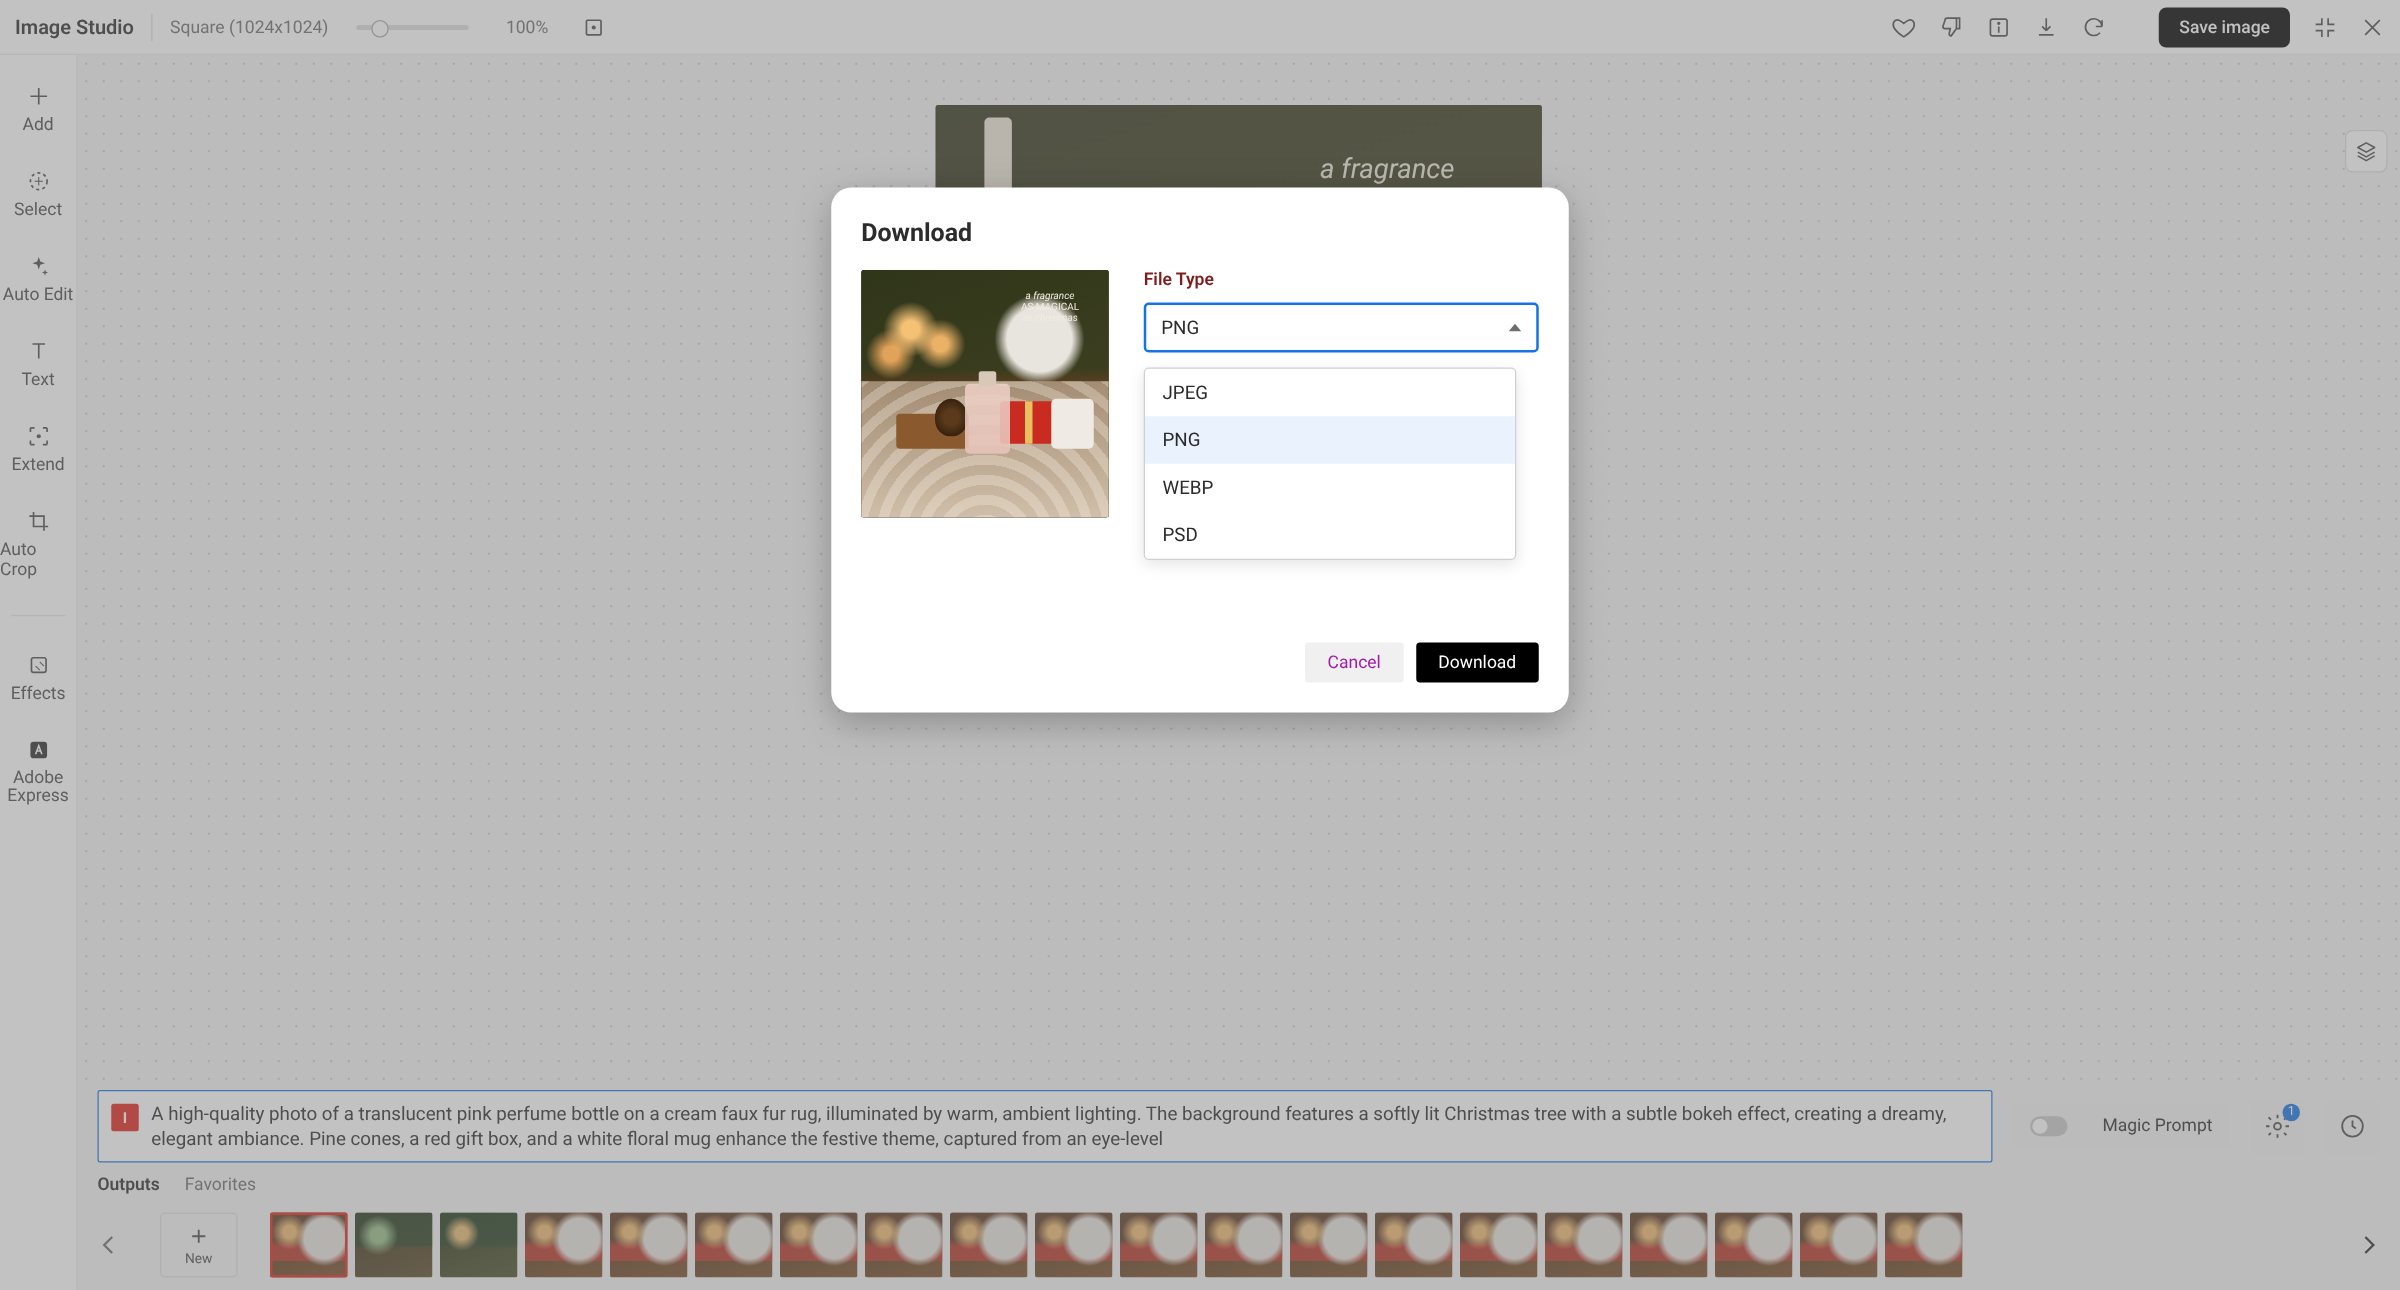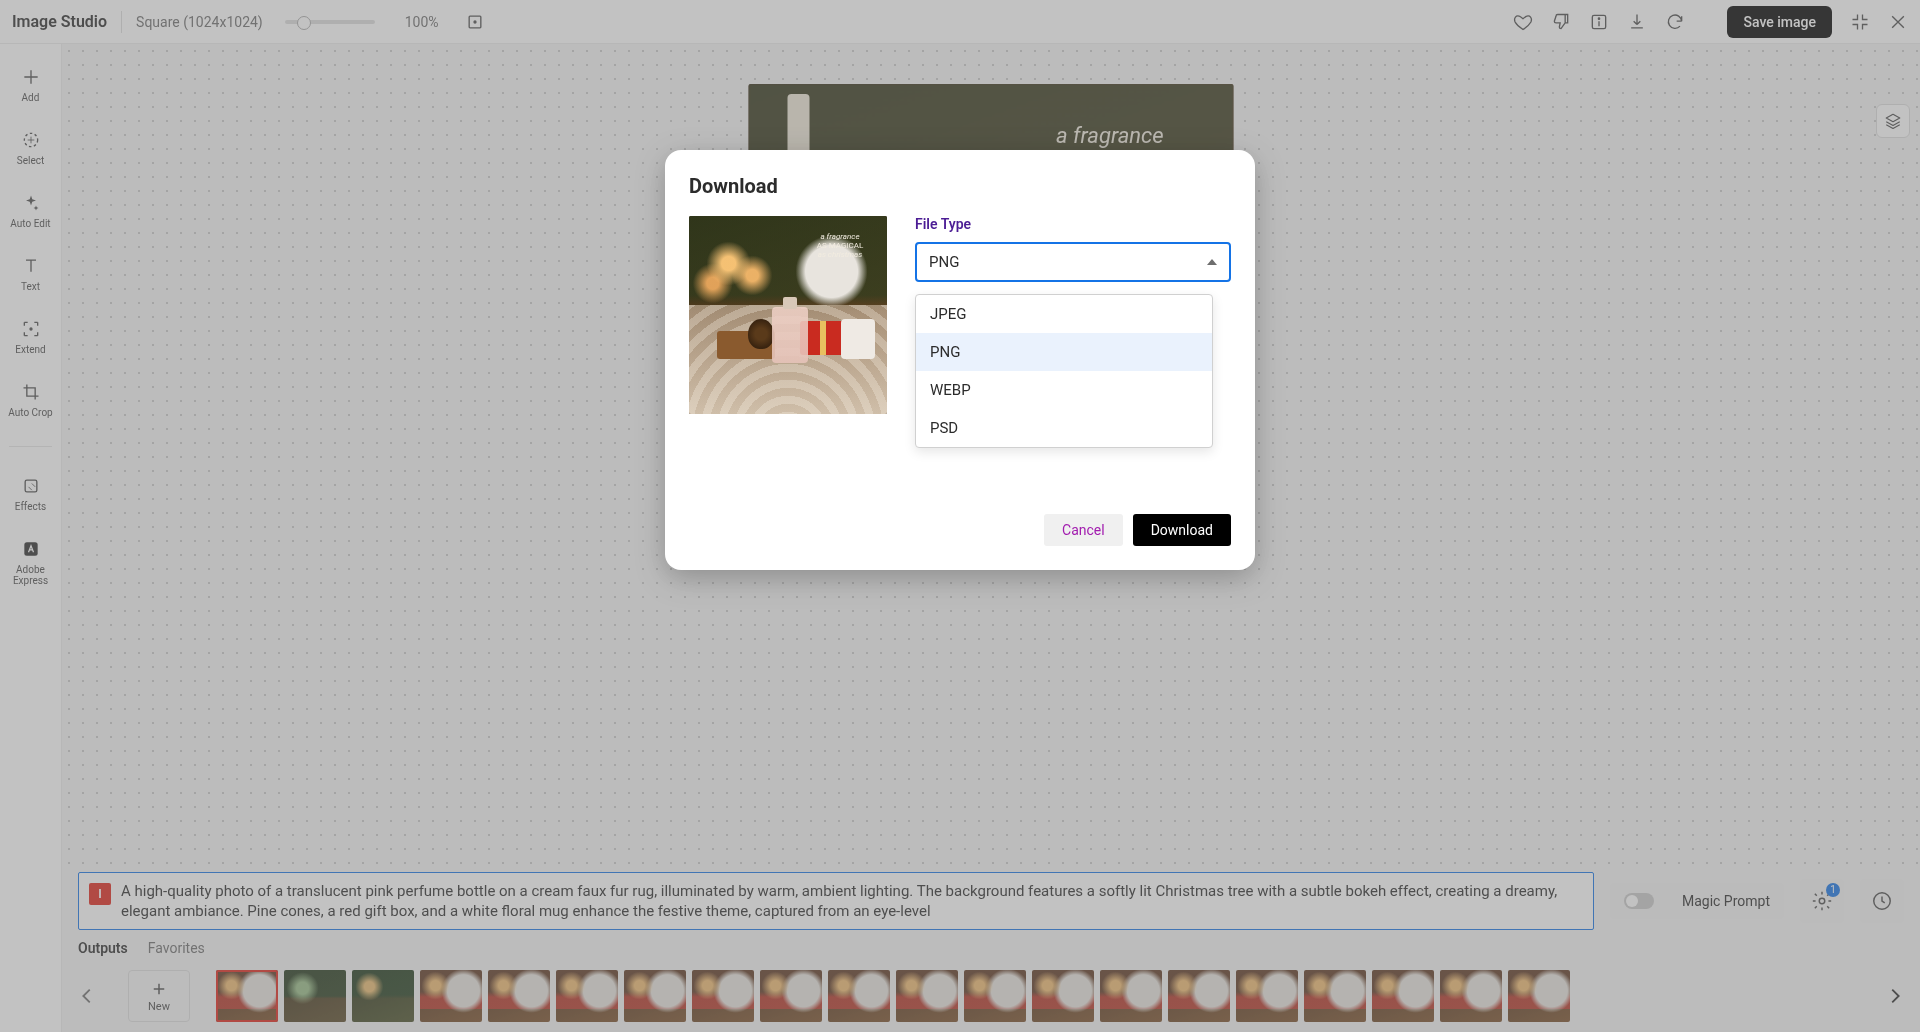--- a/index.html
+++ b/index.html
@@ -19,21 +19,21 @@
 .header-right { margin-left: auto; display: flex; align-items: center; gap: 18px; }
 .ico { width: 20px; height: 20px; display: flex; align-items: center; justify-content: center; color: #4b4b4b; }
 .ico svg { width: 20px; height: 20px; stroke: currentColor; fill: none; stroke-width: 1.6; }
 .save-btn { background: #000; color: #fff; padding: 8px 16px; border-radius: 6px; font-size: 14px; font-weight: 500; border: none; cursor: pointer; margin-left: 24px; }
 
 
 .main { display: flex; height: calc(100% - 44px); }
 .sidebar { width: 62px; background: #fff; border-right: 1px solid rgba(0,0,0,0.08); display: flex; flex-direction: column; align-items: center; padding-top: 18px; gap: 18px; }
 .sb-item { display: flex; flex-direction: column; align-items: center; gap: 4px; cursor: pointer; color: #4b4b4b; width: 100%; padding: 4px 0; }
 .sb-item .ico { width: 22px; height: 22px; }
-.sb-item span { font-size: 10px; color: #4b4b4b; }
+.sb-item span { font-size: 14px; color: #4b4b4b; }
 .sb-divider { width: 70%; height: 1px; background: #e5e5e5; margin: 6px 0; }
 
 .canvas-area { flex: 1; display: flex; flex-direction: column; position: relative; }
 .canvas-dots {
   flex: 1;
   background-color: #f5f5f5;
   background-image: radial-gradient(#c8c8c8 1.2px, transparent 1.2px);
   background-size: 14px 14px;
   position: relative;
   overflow: hidden;
@@ -122,21 +122,21 @@
 .preview .cone{position:absolute;left:30%;bottom:33%;width:26px;height:30px;background:radial-gradient(circle,#5a3a1a 30%,#3a2410 70%);border-radius:50% 50% 45% 45%;}
 .preview .gift{position:absolute;left:56%;bottom:30%;width:44px;height:34px;background:#c92b20;border-radius:3px;}
 .preview .gift::after{content:"";position:absolute;left:45%;top:0;width:6px;height:100%;background:#e8c060;}
 .preview .bottle{position:absolute;left:42%;bottom:26%;width:36px;height:56px;background:linear-gradient(180deg,rgba(240,210,200,0.85),rgba(230,195,185,0.9));border-radius:4px;}
 .preview .bottle::before{content:"";position:absolute;left:30%;top:-10px;width:40%;height:12px;background:#d8c8b8;border-radius:2px;}
 .preview .mug2{position:absolute;right:6%;bottom:28%;width:34px;height:40px;background:#efeae4;border-radius:4px;}
 .preview .ptxt{position:absolute;right:12%;top:8%;color:#f2ece0;font-family:Georgia,serif;text-align:center;font-size:8px;}
 .preview .ptxt .a{font-style:italic;}
 
 .form-col{ flex:1; position:relative;}
-.field-label{ font-size:14px; font-weight:600; color:#4c1d95; margin-bottom:10px; display:block;}
+.field-label{ font-size:14px; font-weight:600; color:#7f1d1d; margin-bottom:10px; display:block;}
 .select{ border:2px solid #1473e6; border-radius:4px; height:40px; display:flex; align-items:center; justify-content:space-between; padding:0 12px; font-size:15px; color:#2c2c2c; cursor:pointer;}
 .select .chev{ width:0;height:0;border-left:5px solid transparent;border-right:5px solid transparent;border-bottom:6px solid #6e6e6e;}
 .dropdown{ position:absolute; left:0; right:18px; top:78px; background:#fff; border:1px solid #d0d0d0; border-radius:4px; box-shadow:0 4px 12px rgba(0,0,0,0.1); overflow:hidden;}
 .dd-item{ padding:10px 14px; font-size:15px; color:#2c2c2c; cursor:pointer;}
 .dd-item.sel{ background:#eaf2fd;}
 .modal-actions{ display:flex; justify-content:flex-end; gap:10px; margin-top:100px;}
 .btn{ padding:8px 18px; border-radius:3px; font-size:14px; border:none; cursor:pointer;}
 .btn-cancel{ background:#f0f0f0; color:#a21caf;}
 .btn-download{ background:#000; color:#fff;}
 </style>

